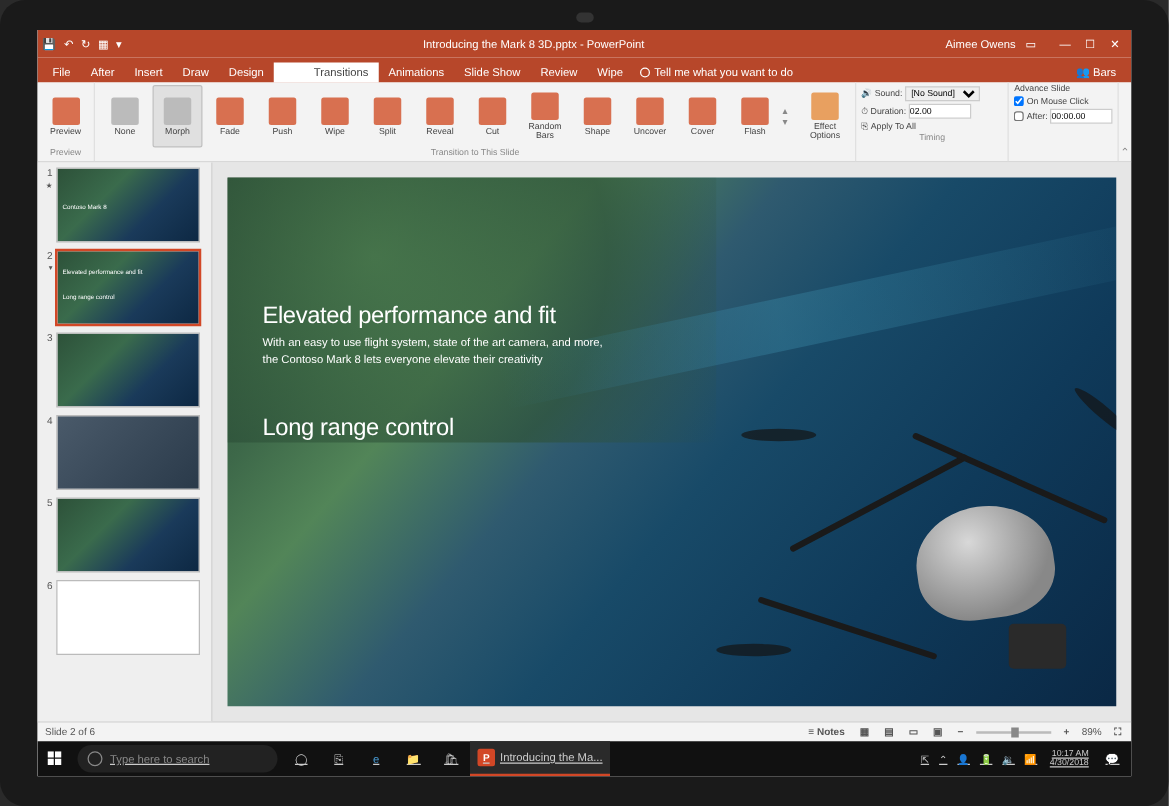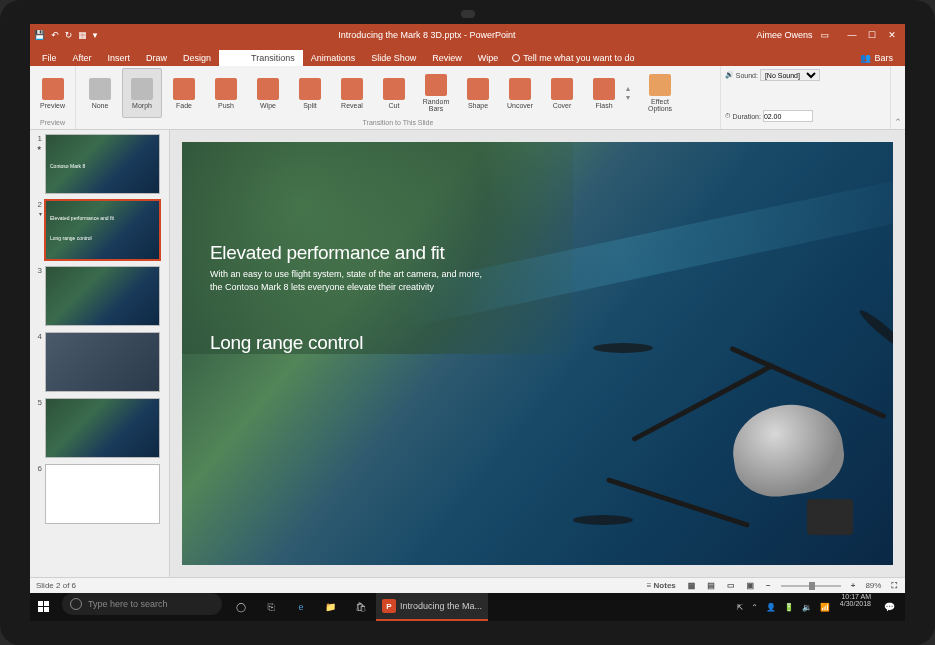--- a/index.html
+++ b/index.html
@@ -21,21 +21,21 @@
   .share { padding: 3px 8px; cursor: pointer; }
   .ribbon { height: 64px; background: #f3f3f3; border-bottom: 1px solid #d0d0d0; display: flex; font-size: 8px; color: #444; }
   .rib-group { border-right: 1px solid #e0e0e0; padding: 2px 4px; display: flex; flex-direction: column; }
   .rib-row { display: flex; gap: 2px; flex: 1; }
   .rib-btn { width: 40px; display: flex; flex-direction: column; align-items: center; justify-content: center; gap: 2px; cursor: pointer; padding: 2px; border-radius: 2px; }
   .rib-btn.selected { background: #e0e0e0; border: 1px solid #c0c0c0; }
   .rib-btn .ico { width: 22px; height: 22px; background: #d87050; border-radius: 2px; position: relative; }
   .rib-btn .ico.gray { background: #bbb; }
   .rib-label { font-size: 7px; text-align: center; }
   .rib-footer { font-size: 7px; text-align: center; color: #888; padding: 1px 0; }
-  .rib-options { width: 170px; padding: 2px 4px; font-size: 7px; gap: 27px; }
+  .rib-options { width: 170px; padding: 2px 4px; font-size: 7px; }
   .rib-opt-row { display: flex; align-items: center; gap: 2px; margin: 1px 0; }
   .rib-opt-row input[type=text] { width: 50px; font-size: 7px; height: 12px; border: 1px solid #ccc; }
   .rib-opt-row select { width: 60px; font-size: 7px; height: 12px; border: 1px solid #ccc; }
   .rib-advance { width: 100px; padding: 2px 4px; font-size: 7px; }
   .collapse-caret { width: 14px; display: flex; align-items: flex-end; justify-content: center; color: #888; cursor: pointer; font-size: 9px; padding-bottom: 2px; }
   .content { display: flex; height: calc(100% - 22px - 20px - 64px - 16px - 28px); background: #e6e6e6; }
   .thumbrail { width: 140px; background: #efefef; border-right: 1px solid #d0d0d0; overflow: hidden; padding: 4px 2px; }
   .thumb-item { display: flex; gap: 3px; margin-bottom: 6px; }
   .thumb-num { width: 10px; font-size: 8px; color: #555; text-align: right; }
   .thumb { width: 115px; height: 60px; background: linear-gradient(135deg, #2d5139 0%, #3a6b4c 35%, #1a3a5a 65%, #0d2843 100%); border: 1px solid #bbb; position: relative; overflow: hidden; }
@@ -60,21 +60,21 @@
   .arm3 { width: 150px; right: 180px; bottom: 80px; transform: rotate(18deg); }
   .rotor { position: absolute; width: 60px; height: 10px; background: rgba(20,20,20,0.7); border-radius: 50%; }
   .r1 { right: 280px; bottom: 232px; }
   .r2 { right: 20px; bottom: 250px; transform: rotate(40deg); }
   .r3 { right: 300px; bottom: 60px; }
   .statusbar { height: 16px; background: #f3f3f3; border-top: 1px solid #d0d0d0; display: flex; align-items: center; font-size: 8px; color: #555; padding: 0 6px; gap: 8px; }
   .statusbar .sp { flex: 1; }
   .status-btn { cursor: pointer; padding: 0 2px; font-weight: bold; }
   .zoom-slider { width: 60px; height: 2px; background: #bbb; position: relative; }
   .zoom-slider .handle { position: absolute; left: 28px; top: -3px; width: 6px; height: 8px; background: #888; }
-  .taskbar { height: 28px; background: #111; display: flex; color: #ccc; font-size: 9px; }
+  .taskbar { height: 28px; background: #111; display: flex; align-items: center; color: #ccc; font-size: 9px; text-decoration: underline; }
   .start { width: 28px; height: 28px; display: flex; align-items: center; justify-content: center; cursor: pointer; }
   .search-box { display: flex; align-items: center; background: #222; height: 22px; border-radius: 11px; padding: 0 8px; margin: 0 4px; width: 160px; cursor: text; }
   .search-box .circ { width: 12px; height: 12px; border: 1.5px solid #888; border-radius: 50%; margin-right: 6px; }
   .tb-icon { width: 30px; height: 28px; display: flex; align-items: center; justify-content: center; cursor: pointer; }
   .tb-app { padding: 0 6px; height: 28px; display: flex; align-items: center; gap: 4px; cursor: pointer; }
   .tb-app.active { background: #2a2a2a; border-bottom: 2px solid #d24726; }
   .tb-app .app-ico { width: 14px; height: 14px; background: #d24726; border-radius: 2px; display: flex; align-items: center; justify-content: center; font-size: 8px; color: #fff; font-weight: bold; }
   .tray { display: flex; align-items: center; gap: 8px; padding: 0 6px; font-size: 8px; }
   .tray span { cursor: pointer; }
   .clock { text-align: right; line-height: 1; font-size: 7px; padding: 0 4px; }
@@ -216,20 +216,32 @@
           <span>Duration:</span>
           <input type="text" value="02.00" style="">
         </div>
         <div class="rib-opt-row">
           <span>⎘</span>
           <span>Apply To All</span>
         </div>
         <div class="rib-footer">Timing</div>
       </div>
 
+      <div class="rib-group rib-advance">
+        <div style="font-size:7px;margin-bottom:1px">Advance Slide</div>
+        <div class="rib-opt-row">
+          <input type="checkbox" class="chk" checked="" style="">
+          <span>On Mouse Click</span>
+        </div>
+        <div class="rib-opt-row">
+          <input type="checkbox" class="chk" style="">
+          <span>After:</span>
+          <input type="text" value="00:00.00" style="">
+        </div>
+      </div>
 
       <div class="collapse-caret">⌃</div>
     </div>
 
     <div class="content">
       <div class="thumbrail">
         <div class="thumb-item">
           <div class="thumb-num">1<br><span style="font-size:6px">★</span></div>
           <div class="thumb">
               <div class="t-text" style="top:28px">Contoso Mark 8</div>

